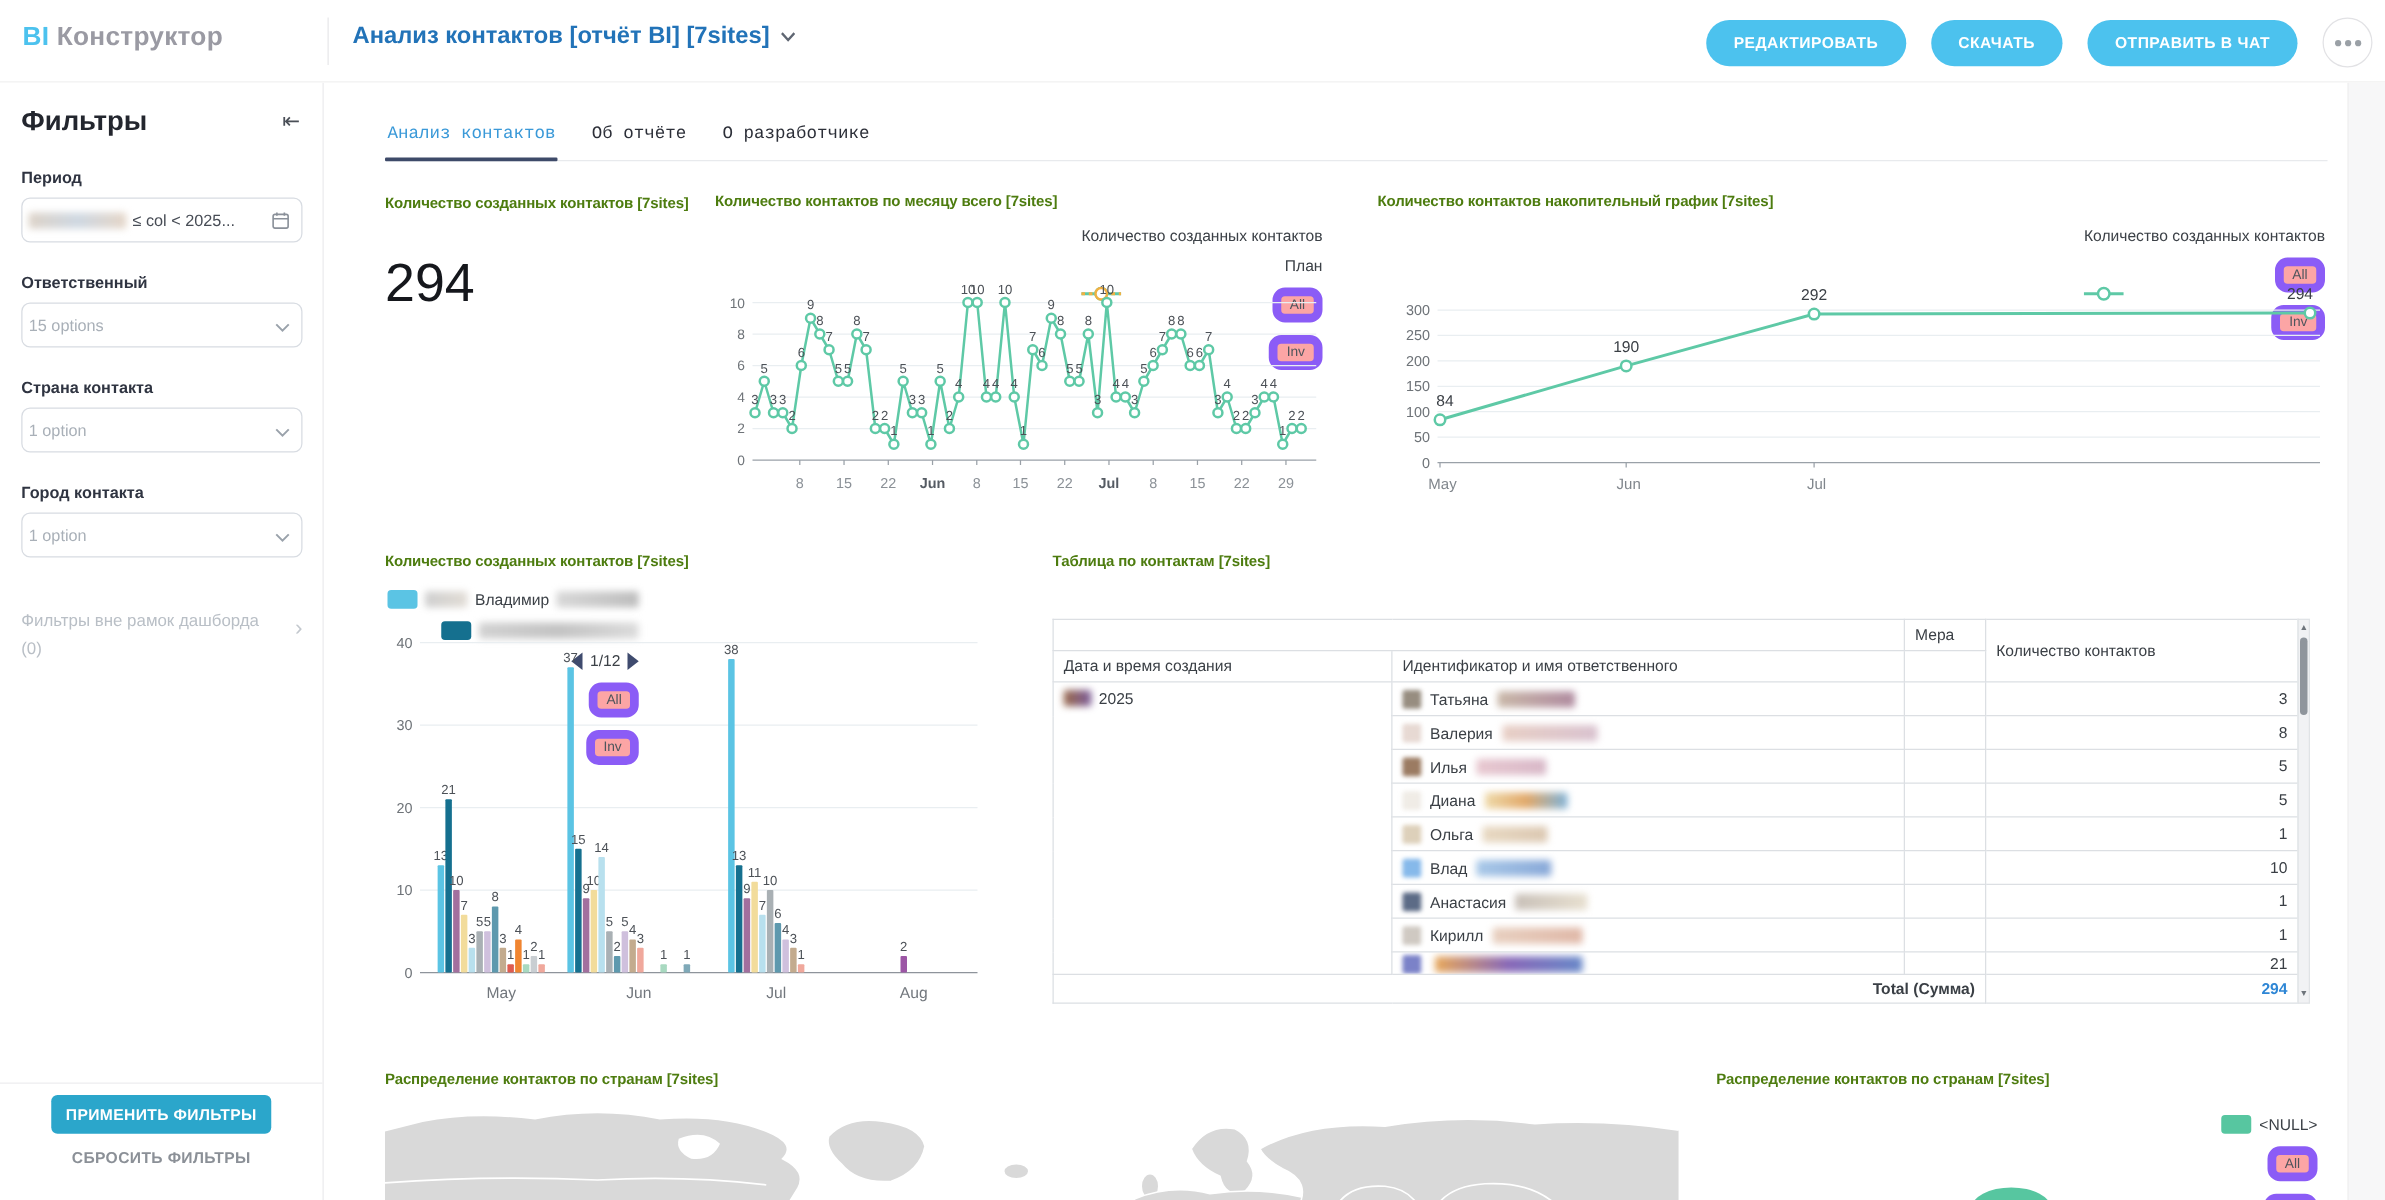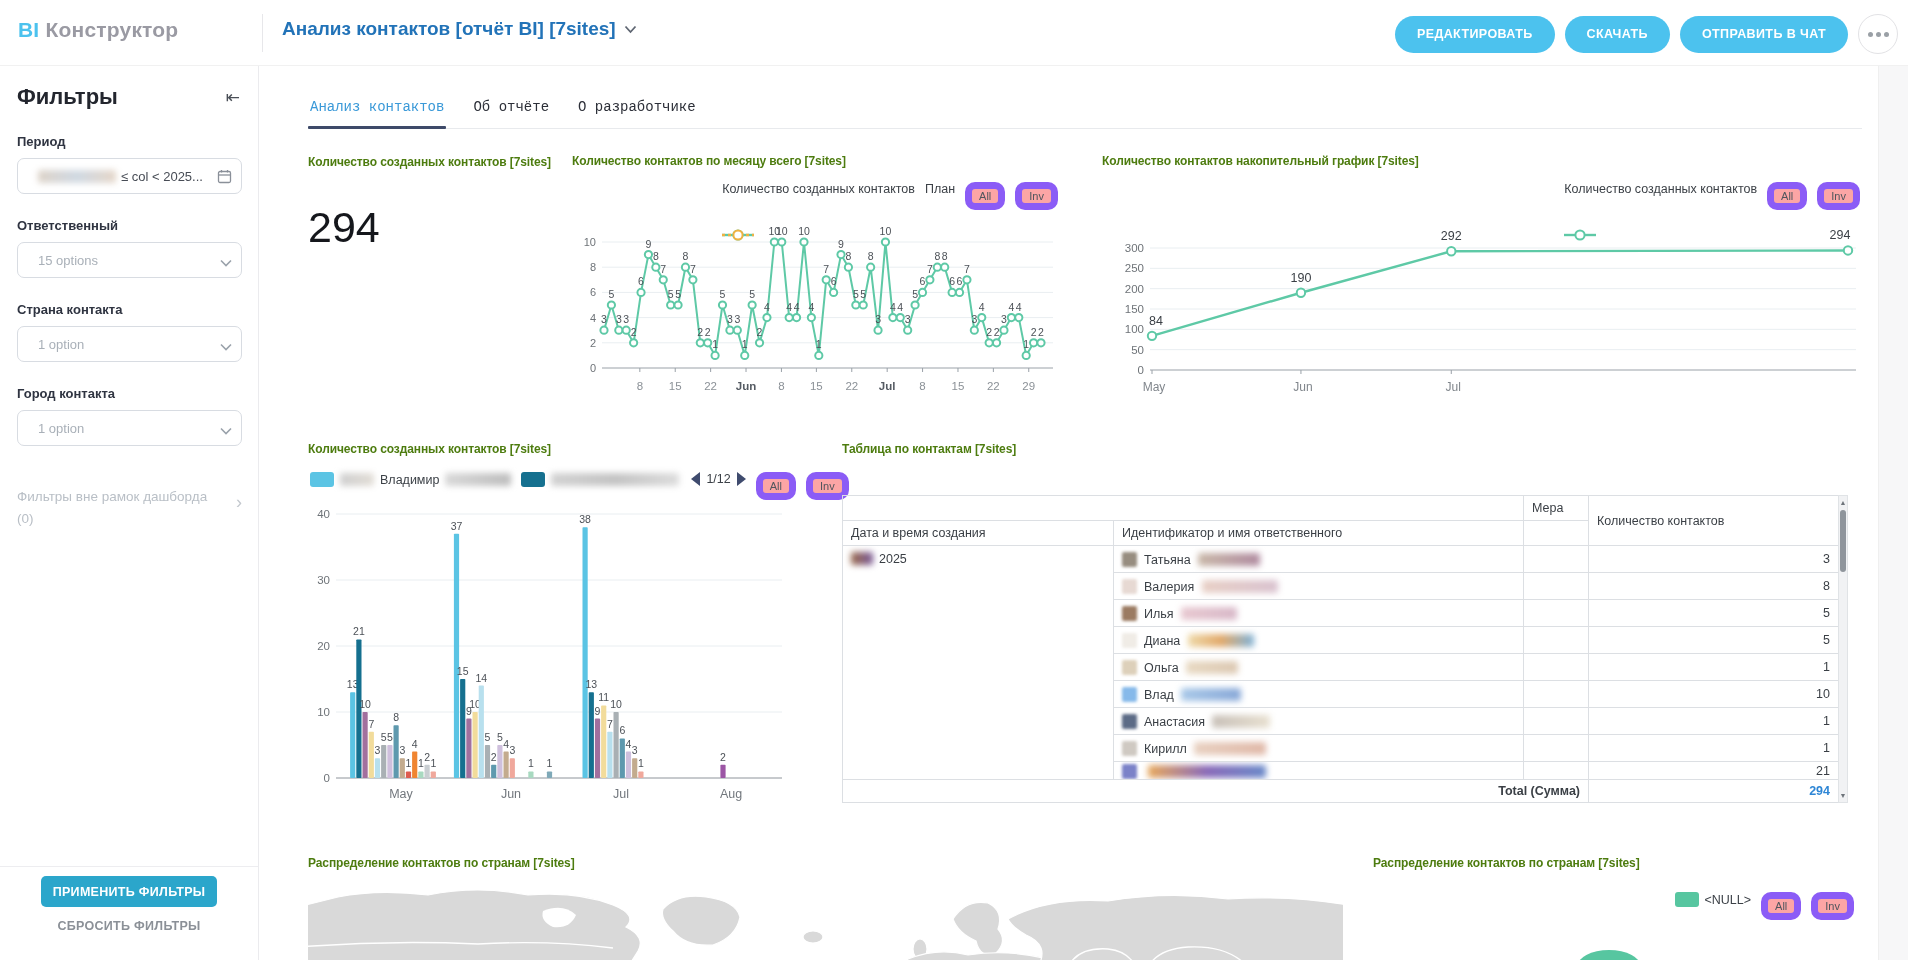--- a/index.html
+++ b/index.html
@@ -8,38 +8,38 @@
 
   
   .header { position:absolute; left:0; top:0; width:1908px; height:66px; background:#fff;
             border-bottom:1px solid #f1f1f1; z-index:5; }
   .logo { position:absolute; left:18px; top:18px; font-size:21px; letter-spacing:.2px; }
   .logo .bi { color:var(--accent-blue,#4cc2ee); font-weight:700; }
   .logo .rest { color:#9a9aa3; font-weight:600; }
   .hdr-divider { position:absolute; left:262px; top:14px; width:1px; height:38px; background:#e7e7ea; }
   .report-title { position:absolute; left:282px; top:18px; display:flex; align-items:center; gap:8px; cursor:pointer; }
   .report-title span { color:var(--title-blue,#2273b8); font-size:19px; font-weight:600; }
-  .hdr-actions { position:absolute; right:10px; top:14px; display:flex; align-items:center; gap:10px; }
+  .hdr-actions { position:absolute; right:10px; top:14px; display:flex; align-items:center; gap:20px; }
   .hdr-btn { height:37px; padding:0 22px; border:none; border-radius:19px; cursor:pointer;
              background:var(--accent-blue,#4cc2ee); color:#fff; font-weight:700; font-size:12.5px;
              letter-spacing:.4px; font-family:inherit; }
   .more-btn { width:40px; height:40px; border-radius:50%; background:#fff; border:1px solid #e2e2e5;
               cursor:pointer; display:flex; align-items:center; justify-content:center; gap:3px; }
   .more-btn i { width:5px; height:5px; border-radius:50%; background:#9aa0a6; }
 
   
   .sidebar { position:absolute; left:0; top:66px; width:259px; bottom:0; background:#fff;
              border-right:1px solid #ebebee; }
   .sb-head { display:flex; justify-content:space-between; align-items:center; padding:18px 18px 0 17px; }
   .sb-head h2 { font-size:22px; font-weight:700; color:#23262e; }
   .collapse-ic { font-size:17px; color:#4a4f57; cursor:pointer; }
   .fgroup { padding:0 16px 0 17px; margin-top:24px; }
   .fgroup label { display:block; font-size:13px; font-weight:700; color:#2f3441; margin-bottom:9px; }
   .fctl { position:relative; height:36px; border:1px solid #d8dce2; border-radius:7px; background:#fff;
-          display:flex; align-items:center; padding:0 30px 0 20px; cursor:pointer; }
+          display:flex; align-items:center; padding:0 30px 0 5px; cursor:pointer; }
   .fctl .val { font-size:13px; color:#474c55; white-space:nowrap; overflow:hidden; }
   .fctl .ph  { color:#a9b0b8; }
   .fctl .ic { position:absolute; right:9px; top:10px; }
   .blur { display:inline-block; height:13px; border-radius:2px; filter:blur(3px); vertical-align:-2px; }
   .outer-filters { margin:40px 16px 0 17px; color:#b9bfc6; font-size:13.5px; line-height:1.6;
                    position:relative; cursor:pointer; padding-right:20px; }
   .outer-filters .chev { position:absolute; right:0; top:2px; font-size:18px; color:#c3c8ce; }
   .sb-footer { position:absolute; left:0; right:0; bottom:0; height:94px; border-top:1px solid #ededf0;
                text-align:center; padding-top:9px; }
   .apply-btn { width:176px; height:31px; background:var(--apply-blue,#2ba6cb); color:#fff; border:none;
@@ -57,21 +57,21 @@
   .tab.active::after { content:""; position:absolute; left:0; right:0; bottom:-1px; height:3px;
                        background:#3e4a69; border-radius:1px; }
 
   .card-title { font-size:12px; font-weight:700; color:#4d7c0f; letter-spacing:-.1px; }
   .kpi { position:absolute; left:48px; top:88px; width:245px; }
   .kpi .card-title { line-height:1.45; }
   .kpi-value { margin-top:32px; font-size:43px; color:#15171c; }
 
   .chart1 { position:absolute; left:312px; top:88px; width:500px; }
   .chart2 { position:absolute; left:842px; top:88px; width:760px; }
-  .legend-row { display:flex; align-items:flex-start; gap:10px; font-size:12.5px; color:#3c4147; }
+  .legend-row { display:flex; align-items:flex-end; gap:10px; font-size:12.5px; color:#3c4147;flex-direction:column; }
   .chart1 .legend-row { position:absolute; top:28px; right:14px; }
   .chart2 .legend-row { position:absolute; top:28px; right:2px; }
   .chart1 svg, .chart2 svg { position:absolute; top:46px; left:0; }
   .legend-item { display:flex; align-items:center; gap:6px; white-space:nowrap; }
   .pill { border:7px solid #8b5cf6; border-radius:10px; background:#fca5a5; color:#4f555c;
           font-size:11px; padding:1px 7px; cursor:pointer; font-family:inherit; }
   .swatch { width:24px; height:15px; border-radius:3px; display:inline-block; }
 
   .bars { position:absolute; left:48px; top:376px; width:490px; }
   .bars .legend-row { position:absolute; top:30px; left:2px; }

